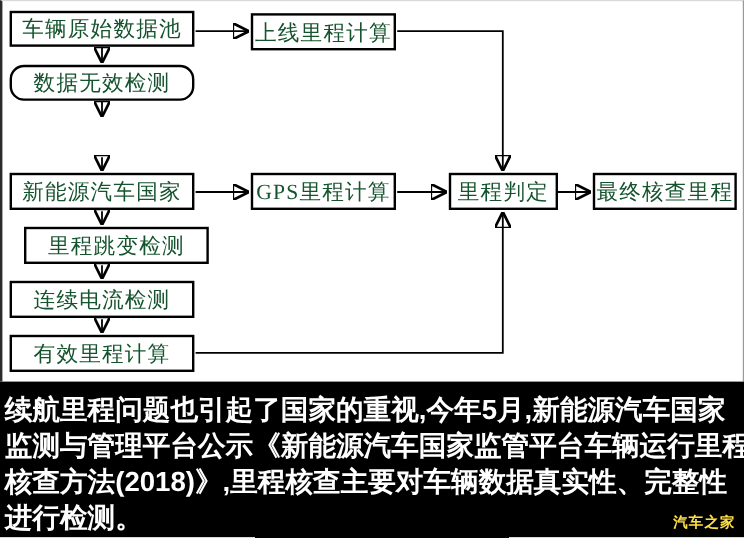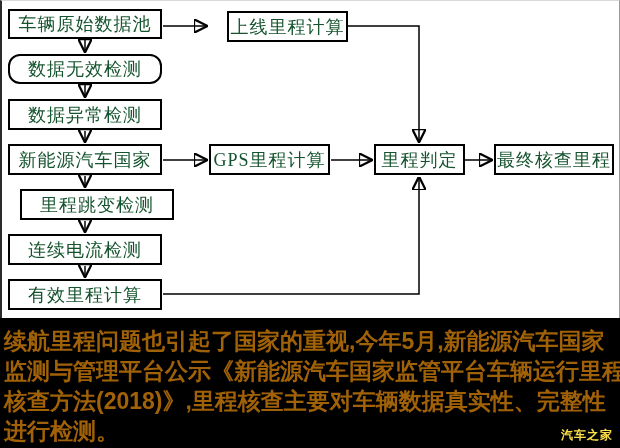--- a/index.html
+++ b/index.html
@@ -48,36 +48,36 @@
   }
   
   .b1 { left: 6px;   top: 8px;   width: 154px; height: 30px; }
   .b2 { left: 6px;   top: 53px;  width: 154px; height: 30px; border-radius: 12px; }
   .b3 { left: 6px;   top: 98px;  width: 154px; height: 31px; }
   .b4 { left: 6px;   top: 143px; width: 154px; height: 31px; }
   .b5 { left: 6px;   top: 188px; width: 154px; height: 31px; margin-left: 12px; }
   .b6 { left: 6px;   top: 233px; width: 154px; height: 31px; }
   .b7 { left: 6px;   top: 278px; width: 154px; height: 31px; }
   
-  .m1 { left: 225px; top: 10px;  width: 121px; height: 31px; }
+  .m1 { left: 207px; top: 10px;  width: 121px; height: 31px; }
   .m2 { left: 207px; top: 143px; width: 121px; height: 31px; }
   
   .r1 { left: 372px; top: 143px; width: 91px;  height: 31px; text-align: right; }
   .r2 { left: 492px; top: 143px; width: 120px; height: 31px; }
   
   .caption {
     position: absolute;
     left: 0; top: 318px;
     width: 620px; height: 130px;
     background: #000000;
     box-sizing: border-box;
     padding: 8px 0 0 4px;
   }
   .caption-line {
-    color: #a16207;
+    color: #ffffff;
     font-weight: bold;
     font-size: 23px;
     line-height: 30px;
     white-space: nowrap;
     font-family: "Liberation Sans", sans-serif;
   }
   .watermark {
     position: absolute;
     right: 7px; bottom: 4px;
     color: #fde047;
@@ -109,21 +109,20 @@
       <path d="M161 25 L204 25" marker-end="url(#ah)"></path>
       <path d="M161 159 L204 159" marker-end="url(#ah)"></path>
       <path d="M329 25 L417 25 L417 140" marker-end="url(#ah)"></path>
       <path d="M329 159 L369 159" marker-end="url(#ah)"></path>
       <path d="M161 293 L417 293 L417 177" marker-end="url(#ah)"></path>
       <path d="M463 159 L489 159" marker-end="url(#ah)"></path>
     </svg>
 
     <div class="fbox b1">车辆原始数据池</div>
     <div class="fbox b2">数据无效检测</div>
-    <div class="fbox b3">数据异常检测</div>
     <div class="fbox b4">新能源汽车国家</div>
     <div class="fbox b5">里程跳变检测</div>
     <div class="fbox b6">连续电流检测</div>
     <div class="fbox b7">有效里程计算</div>
     <div class="fbox m1">上线里程计算</div>
     <div class="fbox m2">GPS里程计算</div>
     <div class="fbox r1">里程判定</div>
     <div class="fbox r2">最终核查里程</div>
   </div>
 

